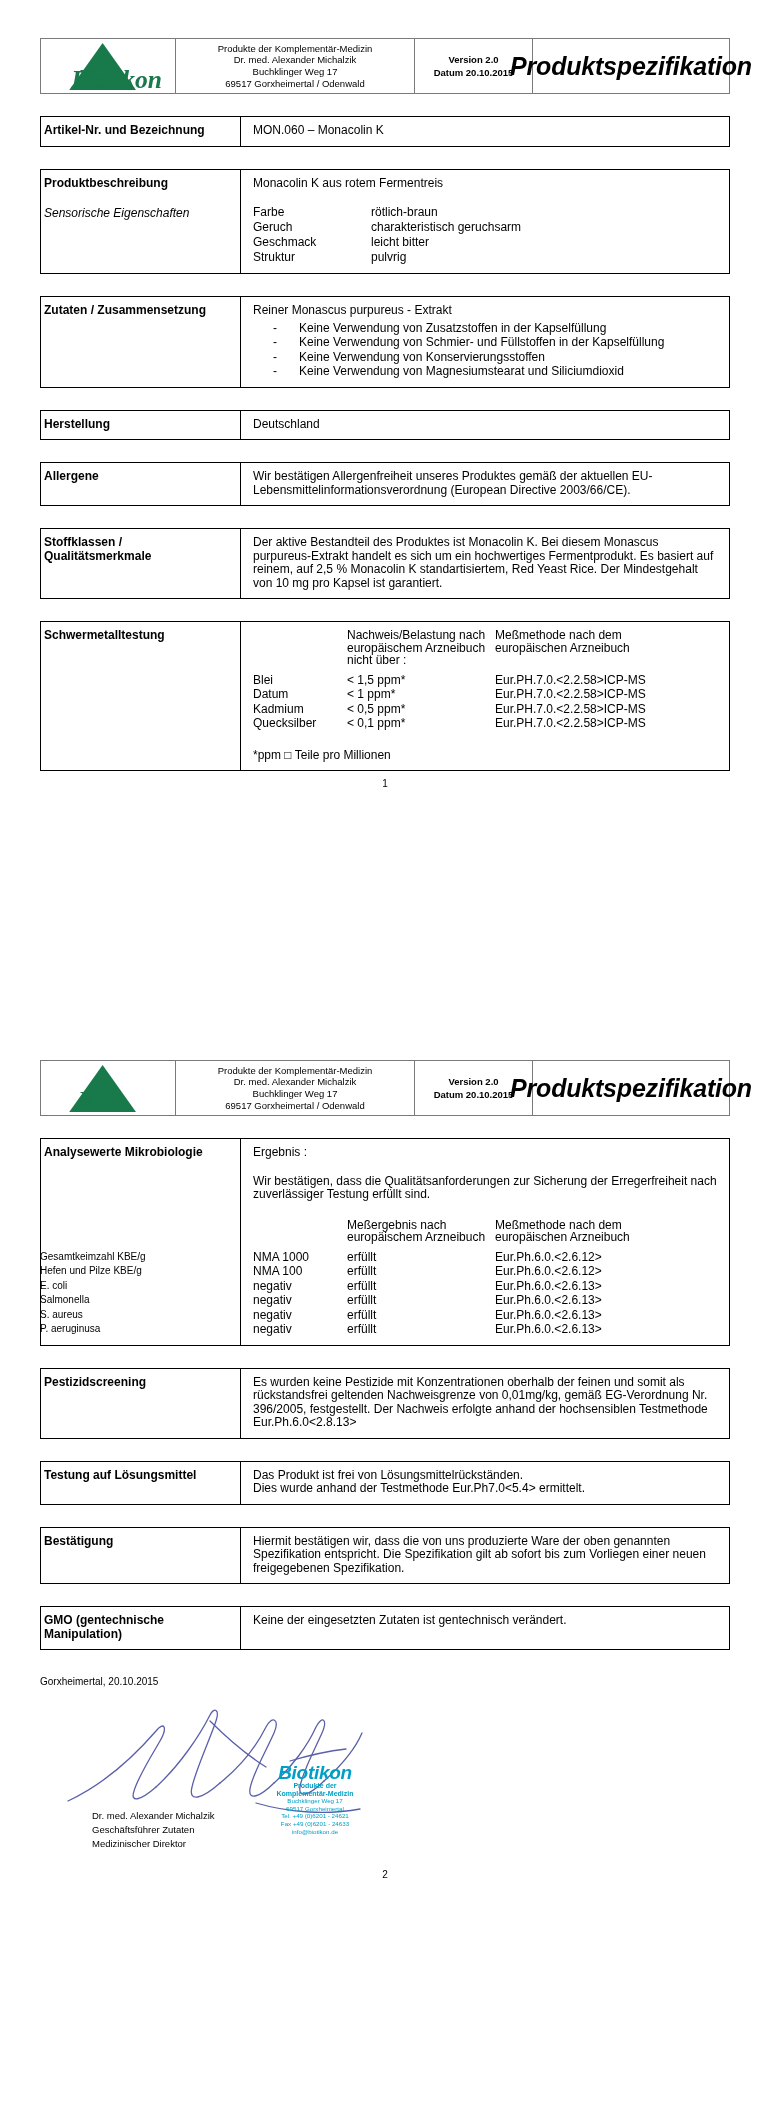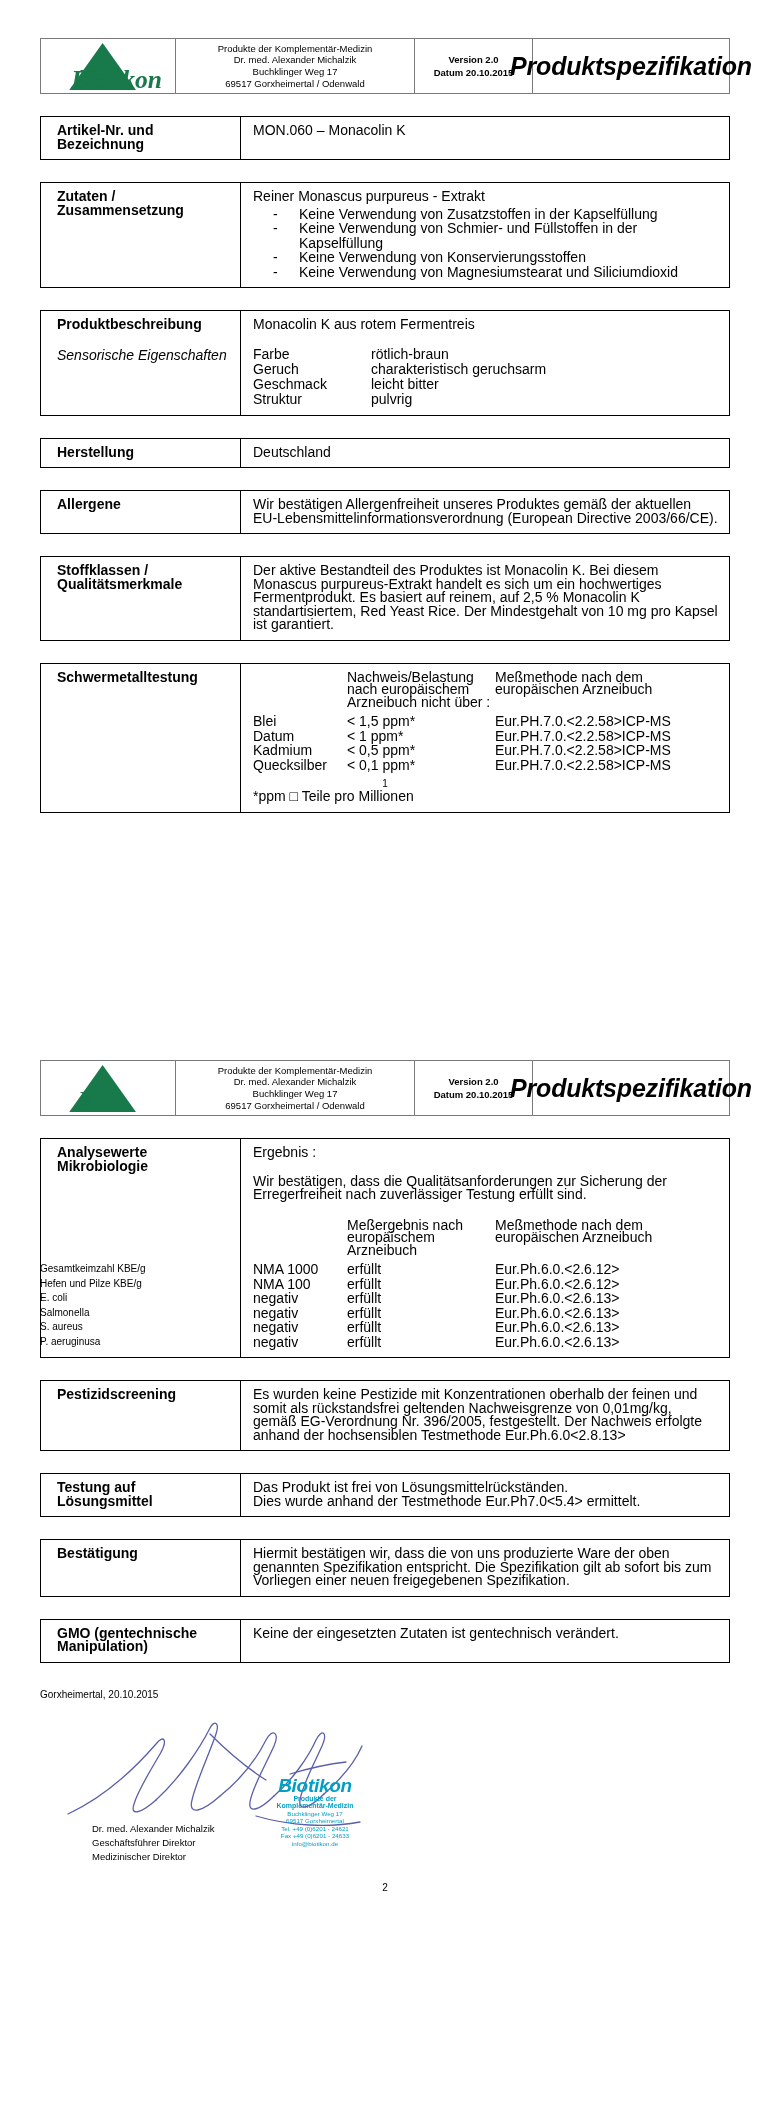--- a/index.html
+++ b/index.html
@@ -76,22 +76,22 @@
   .spec {
     width:690px;
     border:1px solid #000;
     border-collapse:collapse;
     margin-top:22px;
     background:#fff;
   }
   .spec td {
     border:none;
     vertical-align:top;
-    padding:7px 10px 8px 16px;
-    font-size:14px;
+    padding:7px 10px 8px 3px;
+    font-size:12px;
     line-height:13.5px;
   }
   .spec td.lbl {
     width:200px;
     font-weight:bold;
     border-right:1px solid #000;
   }
   .spec td.val { padding-left:12px; }
 
   .italic-lbl { font-style:italic; font-weight:normal; display:block; margin-top:17px;}
@@ -189,37 +189,20 @@
       <span>Datum 20.10.2015</span>
     </div>
     <div class="hdr-title">Produktspezifikation</div>
   </div>
 
   <table class="spec">
     <tbody>
         <tr>
       <td class="lbl">Artikel-Nr. und Bezeichnung</td>
       <td class="val">MON.060 – Monacolin K</td>
-    </tr>
-  </tbody>
-    </table>
-
-  <table class="spec">
-    <tbody>
-        <tr>
-      <td class="lbl">Zutaten / Zusammensetzung</td>
-      <td class="val">
-        <div>Reiner Monascus purpureus - Extrakt</div>
-        <ul class="dash">
-          <li>Keine Verwendung von Zusatzstoffen in der Kapselfüllung</li>
-          <li>Keine Verwendung von Schmier- und Füllstoffen in der Kapselfüllung</li>
-          <li>Keine Verwendung von Konservierungsstoffen</li>
-          <li>Keine Verwendung von Magnesiumstearat und Siliciumdioxid</li>
-        </ul>
-      </td>
     </tr>
   </tbody>
     </table>
 
   <table class="spec">
     <tbody>
         <tr>
       <td class="lbl">
         <span>Produktbeschreibung</span>
         <span class="italic-lbl">Sensorische Eigenschaften</span>
@@ -245,20 +228,37 @@
           </div>
         </div>
       </td>
     </tr>
   </tbody>
     </table>
 
   <table class="spec">
     <tbody>
         <tr>
+      <td class="lbl">Zutaten / Zusammensetzung</td>
+      <td class="val">
+        <div>Reiner Monascus purpureus - Extrakt</div>
+        <ul class="dash">
+          <li>Keine Verwendung von Zusatzstoffen in der Kapselfüllung</li>
+          <li>Keine Verwendung von Schmier- und Füllstoffen in der Kapselfüllung</li>
+          <li>Keine Verwendung von Konservierungsstoffen</li>
+          <li>Keine Verwendung von Magnesiumstearat und Siliciumdioxid</li>
+        </ul>
+      </td>
+    </tr>
+  </tbody>
+    </table>
+
+  <table class="spec">
+    <tbody>
+        <tr>
       <td class="lbl">Herstellung</td>
       <td class="val">Deutschland</td>
     </tr>
   </tbody>
     </table>
 
   <table class="spec">
     <tbody>
         <tr>
       <td class="lbl">Allergene</td>
@@ -454,19 +454,19 @@
       <div class="stamp-sub">Komplementär-Medizin</div>
       <div>Buchklinger Weg 17</div>
       <div>69517 Gorxheimertal</div>
       <div>Tel. +49 (0)6201 - 24621</div>
       <div>Fax +49 (0)6201 - 24633</div>
       <div>info@biotikon.de</div>
     </div>
 
     <div class="sig-names">
       <div>Dr. med. Alexander Michalzik</div>
-      <div>Geschäftsführer Direktor</div>
+      <div>Geschäftsführer Zutaten</div>
       <div>Medizinischer Direktor</div>
     </div>
   </div>
 
   <div class="pagenum" style="position:relative; top:8px;">2</div>
 </div>
 
 </body></html>

